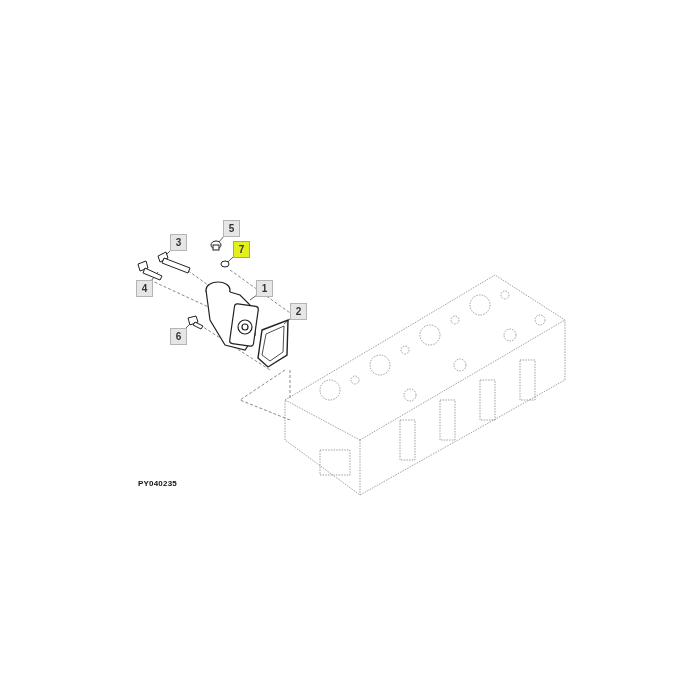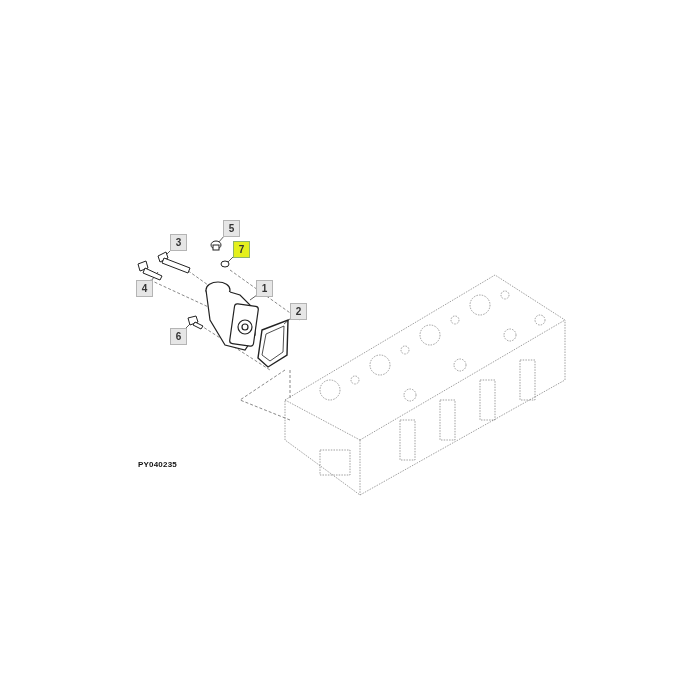--- a/index.html
+++ b/index.html
@@ -6,21 +6,21 @@
   body { width: 700px; height: 700px; position: relative; overflow: hidden; font-family: "Liberation Sans", sans-serif; }
   #diagram { position: absolute; left: 0; top: 0; width: 700px; height: 700px; }
   .callout {
     position: absolute; width: 15px; height: 15px;
     background: #e6e6e6; border: 1px solid #b4b4b4;
     font-size: 10px; font-weight: bold; color: #333;
     display: flex; align-items: center; justify-content: center;
     box-sizing: content-box; cursor: pointer;
   }
   .callout.highlight { background: #e4f01c; border-color: #8fb36a; }
-  .fig-id { position: absolute; left: 138px; top: 460px; font-size: 8px; font-weight: bold; color: #111; letter-spacing: 0.2px; }
+  .fig-id { position: absolute; left: 138px; top: 479px; font-size: 8px; font-weight: bold; color: #111; letter-spacing: 0.2px; }
 </style>
 </head>
 <body>
 
 <svg id="diagram" viewBox="0 0 700 700" xmlns="http://www.w3.org/2000/svg">
   <g fill="none" stroke="#333" stroke-width="0.8">
 
     <line x1="172" y1="249" x2="163" y2="258"></line>
     <line x1="151" y1="281" x2="158" y2="272"></line>
     <line x1="225" y1="235" x2="218" y2="243"></line>

